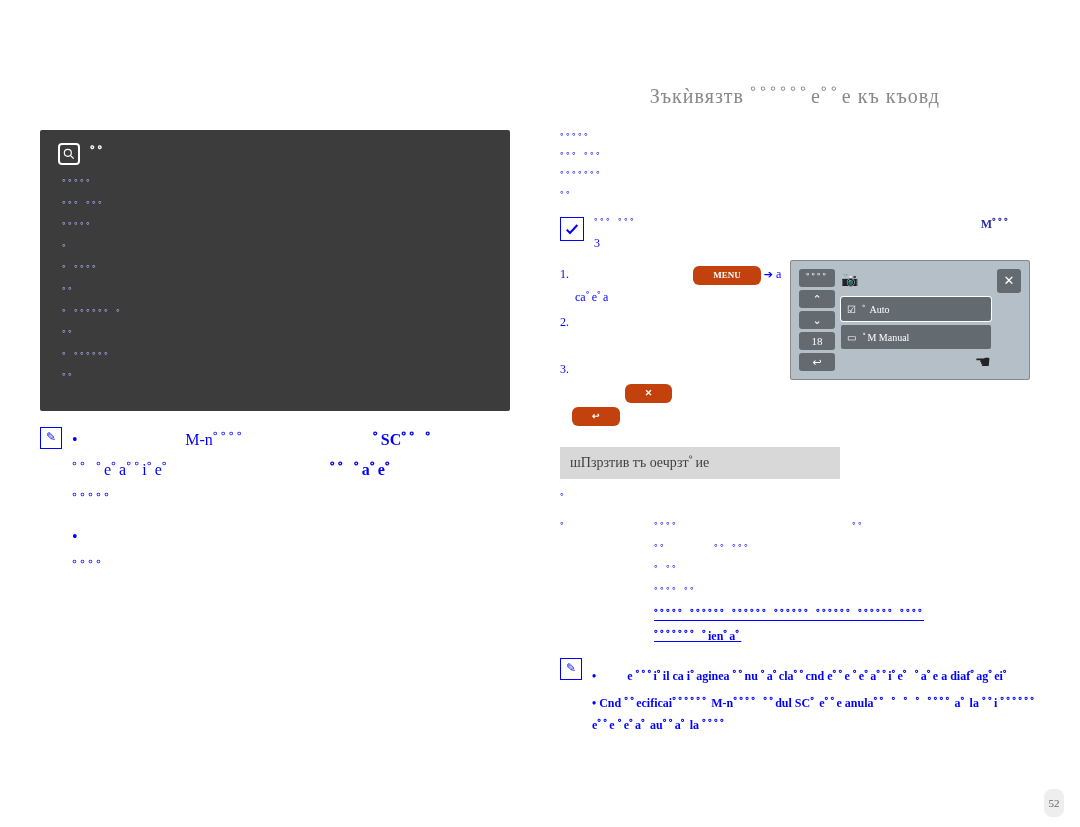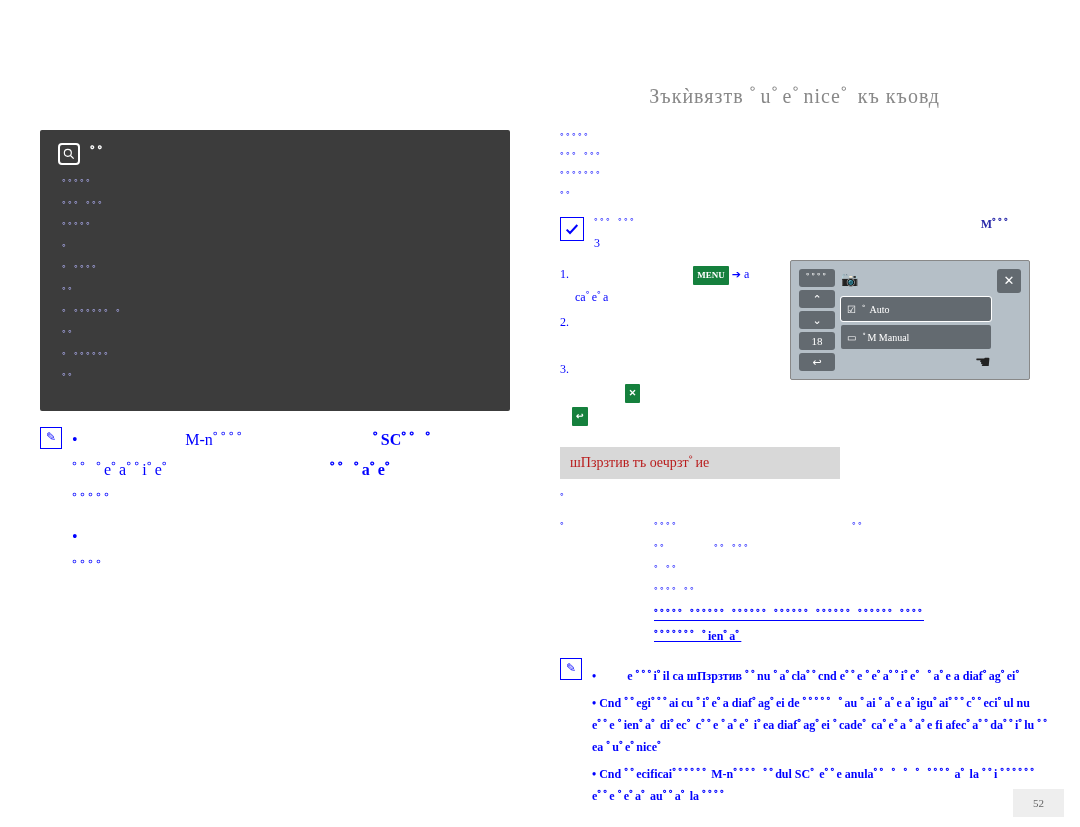--- a/index.html
+++ b/index.html
@@ -89,25 +89,25 @@
       display: inline-flex; align-items: center; justify-content: center;
       flex-shrink: 0; margin-top: 2px;
     }
     .check-icon svg { width: 16px; height: 16px; }
     .check-text { font-size: 12px; line-height: 1.6; flex: 1; }
     .check-text .mtext { font-weight: bold; color: #2a2aaa; float: right; margin-right: 40px; }
     .steps { font-size: 12px; line-height: 1.9; margin-top: 6px; }
     .steps li { list-style: none; margin-bottom: 2px; }
     .kbd {
       display: inline-block;
-      background: #15803d;
+      background: #c2410c;
       color: #fff;
       font-size: 9px;
-      padding: 1px 4px;
-      border-radius: 1px;
+      padding: 1px 20px;
+      border-radius: 6px;
       font-weight: bold;
       vertical-align: middle;
     }
     .arrow { display:inline-block; font-size: 11px; }
     .thumb-box {
       position: absolute;
       right: 20px;
       top: 130px;
       width: 240px;
       height: 120px;
@@ -138,21 +138,21 @@
       display: flex; align-items: center; gap: 6px;
       padding: 0 6px; border-radius: 2px;
     }
     .tb-opt1 { top: 28px; outline: 1px solid #fff; }
     .tb-opt2 { top: 56px; }
     .camicon {
       position:absolute; left: 42px; top: 2px; font-size: 14px; color:#333;
     }
     .section-bar {
       background: #d8d8d8;
-      color: #b91c1c;
+      color: #404040;
       padding: 8px 10px;
       font-size: 14px;
       margin: 20px 0 10px 0;
       width: 280px;
     }
     .table-block {
       font-size: 12px; line-height: 1.8;
     }
     .table-block .row { display: flex; gap: 30px; margin-bottom: 8px; }
     .table-block .lab { width: 64px; flex-shrink: 0; }
@@ -161,32 +161,32 @@
     .long-notes {
       font-size: 12px; line-height: 1.8; margin-top: 10px;
     }
     .long-notes .bold { font-weight: bold; }
     .bullets .bitem { display:block; margin-bottom:6px; }
     .bullets .bitem::before { content: '• '; }
     .pagenum {
       position: absolute;
       right: 16px;
       bottom: 10px;
-      width: 51px; height: 28px;
+      width: 20px; height: 28px;
       background: #eee;
       color: #666;
       display: flex; align-items: center; justify-content: center;
       font-size: 11px;
-      border-radius: 0;
+      border-radius: 8px;
     }
   </style>
 </head>
 <body>
 
-<div class="page-header">Зъкѝвязтв ﾟuﾟeﾟniceﾟ къ къовд</div>
+<div class="page-header">Зъкѝвязтв ﾟﾟﾟﾟﾟﾟeﾟﾟe къ къовд</div>
 
 <div class="left-col">
   <div class="dark-box">
     <div class="title-row">
       <span class="mag-icon">
         <svg viewBox="0 0 24 24" fill="none" stroke="#fff" stroke-width="2">
             <circle cx="10" cy="10" r="6"></circle>
             <line x1="15" y1="15" x2="20" y2="20"></line>
           </svg>
       </span>
@@ -288,21 +288,20 @@
         <span>ﾟﾟﾟﾟ ﾟﾟ</span><br>
         <span class="boldline">ﾟﾟﾟﾟﾟ ﾟﾟﾟﾟﾟﾟ ﾟﾟﾟﾟﾟﾟ ﾟﾟﾟﾟﾟﾟ ﾟﾟﾟﾟﾟﾟ ﾟﾟﾟﾟﾟﾟ ﾟﾟﾟﾟ</span>
         <span class="boldline">ﾟﾟﾟﾟﾟﾟﾟ ﾟienﾟaﾟ</span>
       </div>
     </div>
   </div>
 
   <div class="note-row">
     <span class="note-icon">✎</span>
     <div class="long-notes bullets">
-      <span class="bitem bold">ﾟﾟﾟe ﾟﾟﾟiﾟil ca шПзрзтив ﾟﾟnu ﾟaﾟclaﾟﾟcnd eﾟﾟe ﾟeﾟaﾟﾟiﾟeﾟ ﾟaﾟe a diafﾟagﾟeiﾟ</span>
-      <span class="bitem bold">Cnd ﾟﾟegiﾟﾟﾟai cu ﾟiﾟeﾟa diafﾟagﾟei de ﾟﾟﾟﾟﾟ ﾟau ﾟai ﾟaﾟe aﾟiguﾟaiﾟﾟﾟcﾟﾟeciﾟul nu eﾟﾟe ﾟienﾟaﾟ diﾟecﾟ cﾟﾟe ﾟaﾟeﾟ iﾟea diafﾟagﾟei ﾟcadeﾟ caﾟeﾟa ﾟaﾟe fi afecﾟaﾟﾟdaﾟﾟiﾟlu ﾟﾟea ﾟuﾟeﾟniceﾟ</span>
+      <span class="bitem bold">ﾟﾟﾟe ﾟﾟﾟiﾟil ca iﾟaginea ﾟﾟnu ﾟaﾟclaﾟﾟcnd eﾟﾟe ﾟeﾟaﾟﾟiﾟeﾟ ﾟaﾟe a diafﾟagﾟeiﾟ</span>
       <span class="bitem bold">Cnd ﾟﾟecificaiﾟﾟﾟﾟﾟﾟ M‑nﾟﾟﾟﾟ ﾟﾟdul SCﾟ eﾟﾟe anulaﾟﾟ ﾟ ﾟ       ﾟ ﾟﾟﾟﾟ aﾟ la ﾟﾟi ﾟﾟﾟﾟﾟﾟeﾟﾟe ﾟeﾟaﾟ auﾟﾟaﾟ la ﾟﾟﾟﾟ</span>
 
     </div>
   </div>
 </div>
 
 <div class="pagenum">52</div>
 
 </body></html>

